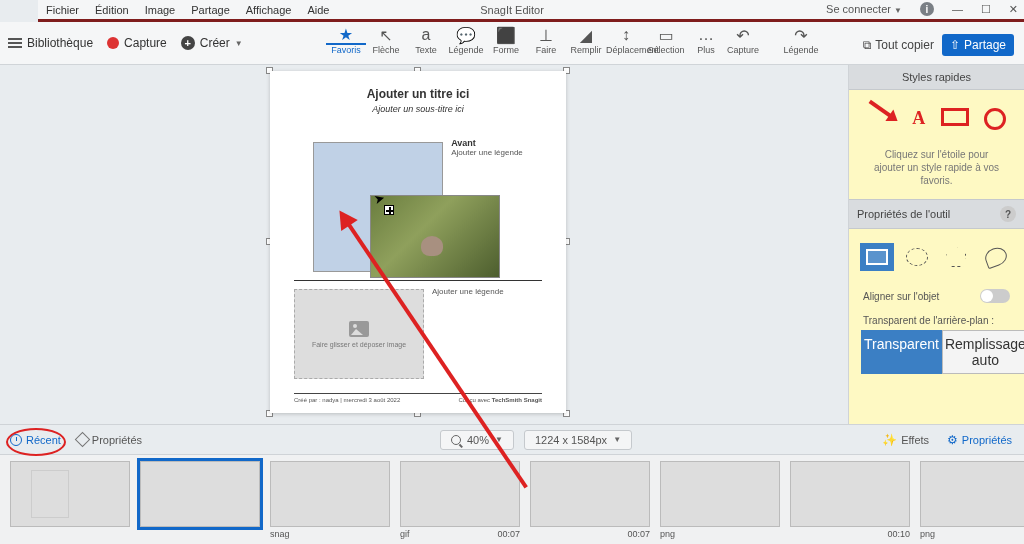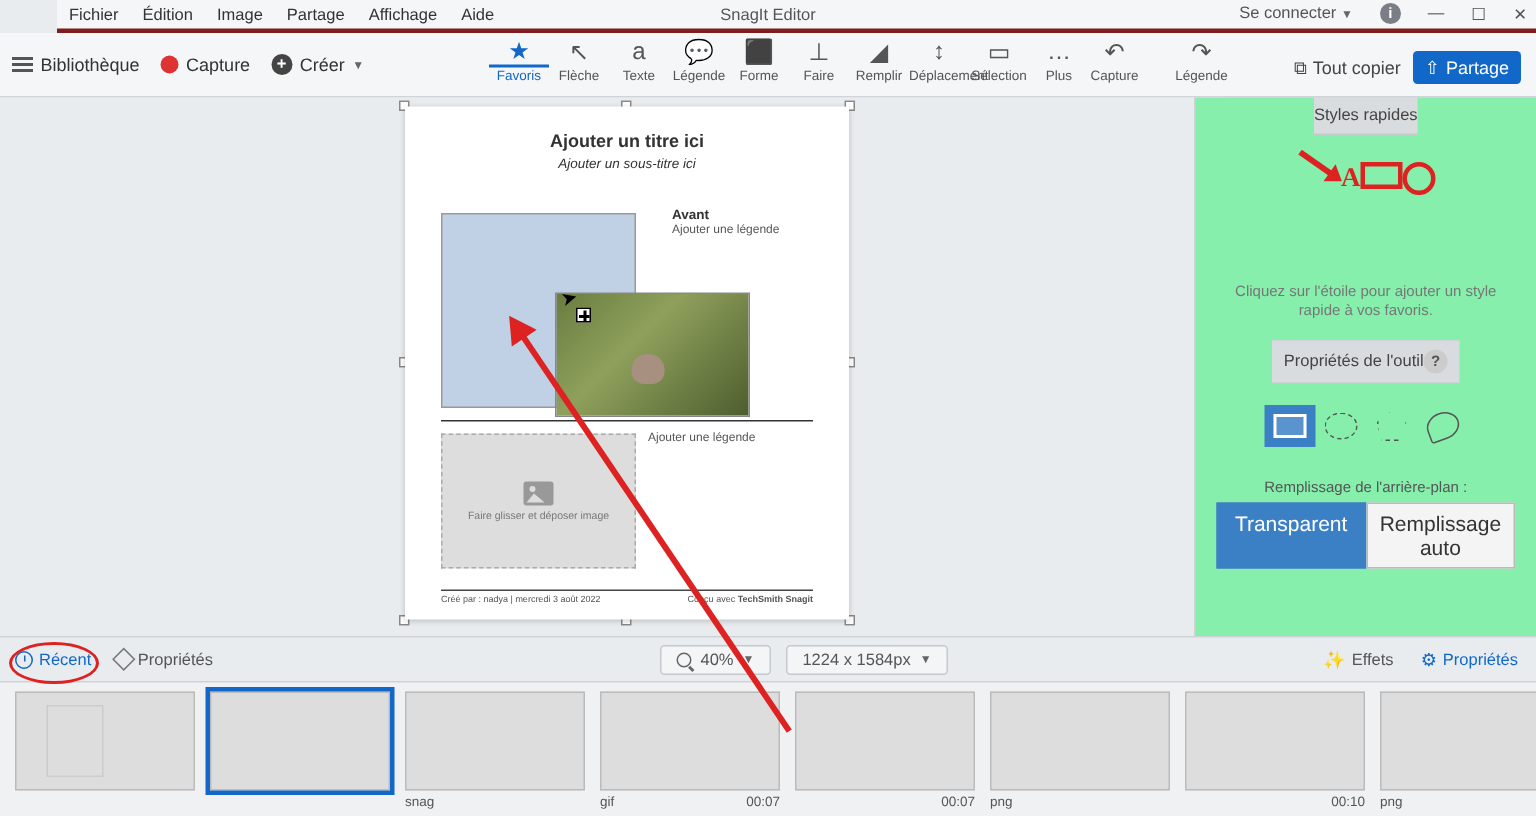--- a/index.html
+++ b/index.html
@@ -63,29 +63,29 @@
 .drop-ic:before,.drop-ic:after{content:"";position:absolute;background:#000;}
 .drop-ic:before{left:4px;top:1px;width:1.5px;height:7px;}
 .drop-ic:after{left:1px;top:4px;width:7px;height:1.5px;}
 
 
 .big-arrow{position:absolute;left:40px;top:140px;width:4px;height:350px;background:#d22;transform-origin:top left;transform:rotate(-34deg);z-index:5;}
 .big-arrow:after{content:"";position:absolute;left:-8px;top:-4px;border-left:10px solid transparent;border-right:10px solid transparent;border-bottom:18px solid #d22;}
 .big-circle{position:absolute;left:6px;top:428px;width:60px;height:28px;border:2.5px solid #d22;border-radius:50%;z-index:5;}
 
 
-.rpanel{position:absolute;right:0;top:65px;width:228px;bottom:120px;background:#86efac;border-left:1px solid #cfd3d7;display:flex;flex-direction:column;font-size:11px;align-items:center;}
+.rpanel{position:absolute;right:0;top:65px;width:176px;bottom:120px;background:#fef9c3;border-left:1px solid #cfd3d7;display:flex;flex-direction:column;font-size:11px;}
 .rp-head{background:#d9dcdf;text-align:center;padding:6px 0;font-size:11px;color:#444;border-bottom:1px solid #c5c9cd;}
 .qs-row{display:flex;justify-content:space-around;padding:18px 10px;}
 .qs-arrow{width:30px;height:4px;background:#d22;position:relative;transform:rotate(35deg);}
 .qs-arrow:after{content:"";position:absolute;right:-4px;top:-5px;border-left:10px solid #d22;border-top:7px solid transparent;border-bottom:7px solid transparent;}
 .qs-a{color:#d22;font-weight:bold;font-size:18px;font-family:serif;}
 .qs-rect{width:28px;height:18px;border:3px solid #d22;}
 .qs-circ{width:22px;height:22px;border:3px solid #d22;border-radius:50%;}
-.qs-hint{text-align:center;font-size:10px;color:#777;padding:0 20px;line-height:1.3;margin-top:40px;}
+.qs-hint{text-align:center;font-size:10px;color:#777;padding:0 20px;line-height:1.3;}
 .rp-head2{background:#d9dcdf;padding:6px 8px;font-size:11px;color:#444;border-top:1px solid #c5c9cd;border-bottom:1px solid #c5c9cd;display:flex;justify-content:space-between;align-items:center;margin-top:12px;}
 .help-dot{width:16px;height:16px;border-radius:50%;background:#ccc;color:#555;display:inline-flex;align-items:center;justify-content:center;font-size:10px;font-weight:bold;}
 .shape-row{display:flex;justify-content:space-around;padding:14px 8px;}
 .sh{width:34px;height:28px;display:flex;align-items:center;justify-content:center;}
 .sh.sel{background:#3b7fc4;}
 .sh-rect{width:22px;height:16px;border:1.5px dashed #555;}
 .sh.sel .sh-rect{border:2px solid #fff;background:#5a93cd;}
 .sh-ell{width:22px;height:18px;border:1.5px dashed #555;border-radius:50%;}
 .sh-poly{width:20px;height:20px;border:1.5px dashed #555;clip-path:polygon(50% 0,100% 38%,82% 100%,18% 100%,0 38%);}
 .sh-lasso{width:22px;height:18px;border:1.5px solid #555;border-radius:50% 50% 50% 10%;transform:rotate(-20deg);}
@@ -237,21 +237,21 @@
     <div class="sel-handle h-tm"></div>
     <div class="sel-handle h-tr"></div>
     <div class="sel-handle h-ml"></div>
     <div class="sel-handle h-mr"></div>
     <div class="sel-handle h-bl"></div>
     <div class="sel-handle h-bm"></div>
     <div class="sel-handle h-br"></div>
     <div class="canvas">
       <div class="doc-title">Ajouter un titre ici</div>
       <div class="doc-subtitle">Ajouter un sous-titre ici</div>
-      <div style="display:flex;gap:24px;">
+      <div style="display:flex;gap:8px;justify-content:center;">
         <div class="slot1"></div>
         <div>
           <div class="doc-label">Avant</div>
           <div class="doc-caption">Ajouter une légende</div>
         </div>
       </div>
       <div class="hr-line"></div>
       <div style="display:flex;gap:8px;">
         <div class="slot2">
           <div class="img-ic"></div>
@@ -294,21 +294,25 @@
     <div class="sh">
         <div class="sh-ell"></div>
       </div>
     <div class="sh">
         <div class="sh-poly"></div>
       </div>
     <div class="sh">
         <div class="sh-lasso"></div>
       </div>
   </div>
-  <div class="fill-label">Remplissage de l'arrière-plan :</div>
+  <div class="align-row">
+    <span>Aligner sur l'objet</span>
+    <div class="toggle"></div>
+  </div>
+  <div class="fill-label">Transparent de l'arrière-plan :</div>
   <div class="seg">
     <div class="on">Transparent</div>
     <div class="off">Remplissage auto</div>
   </div>
 </div>
 
 <div class="status">
   <div class="tab active">
       <span class="clock-ic"></span>
       <span>Récent</span>

